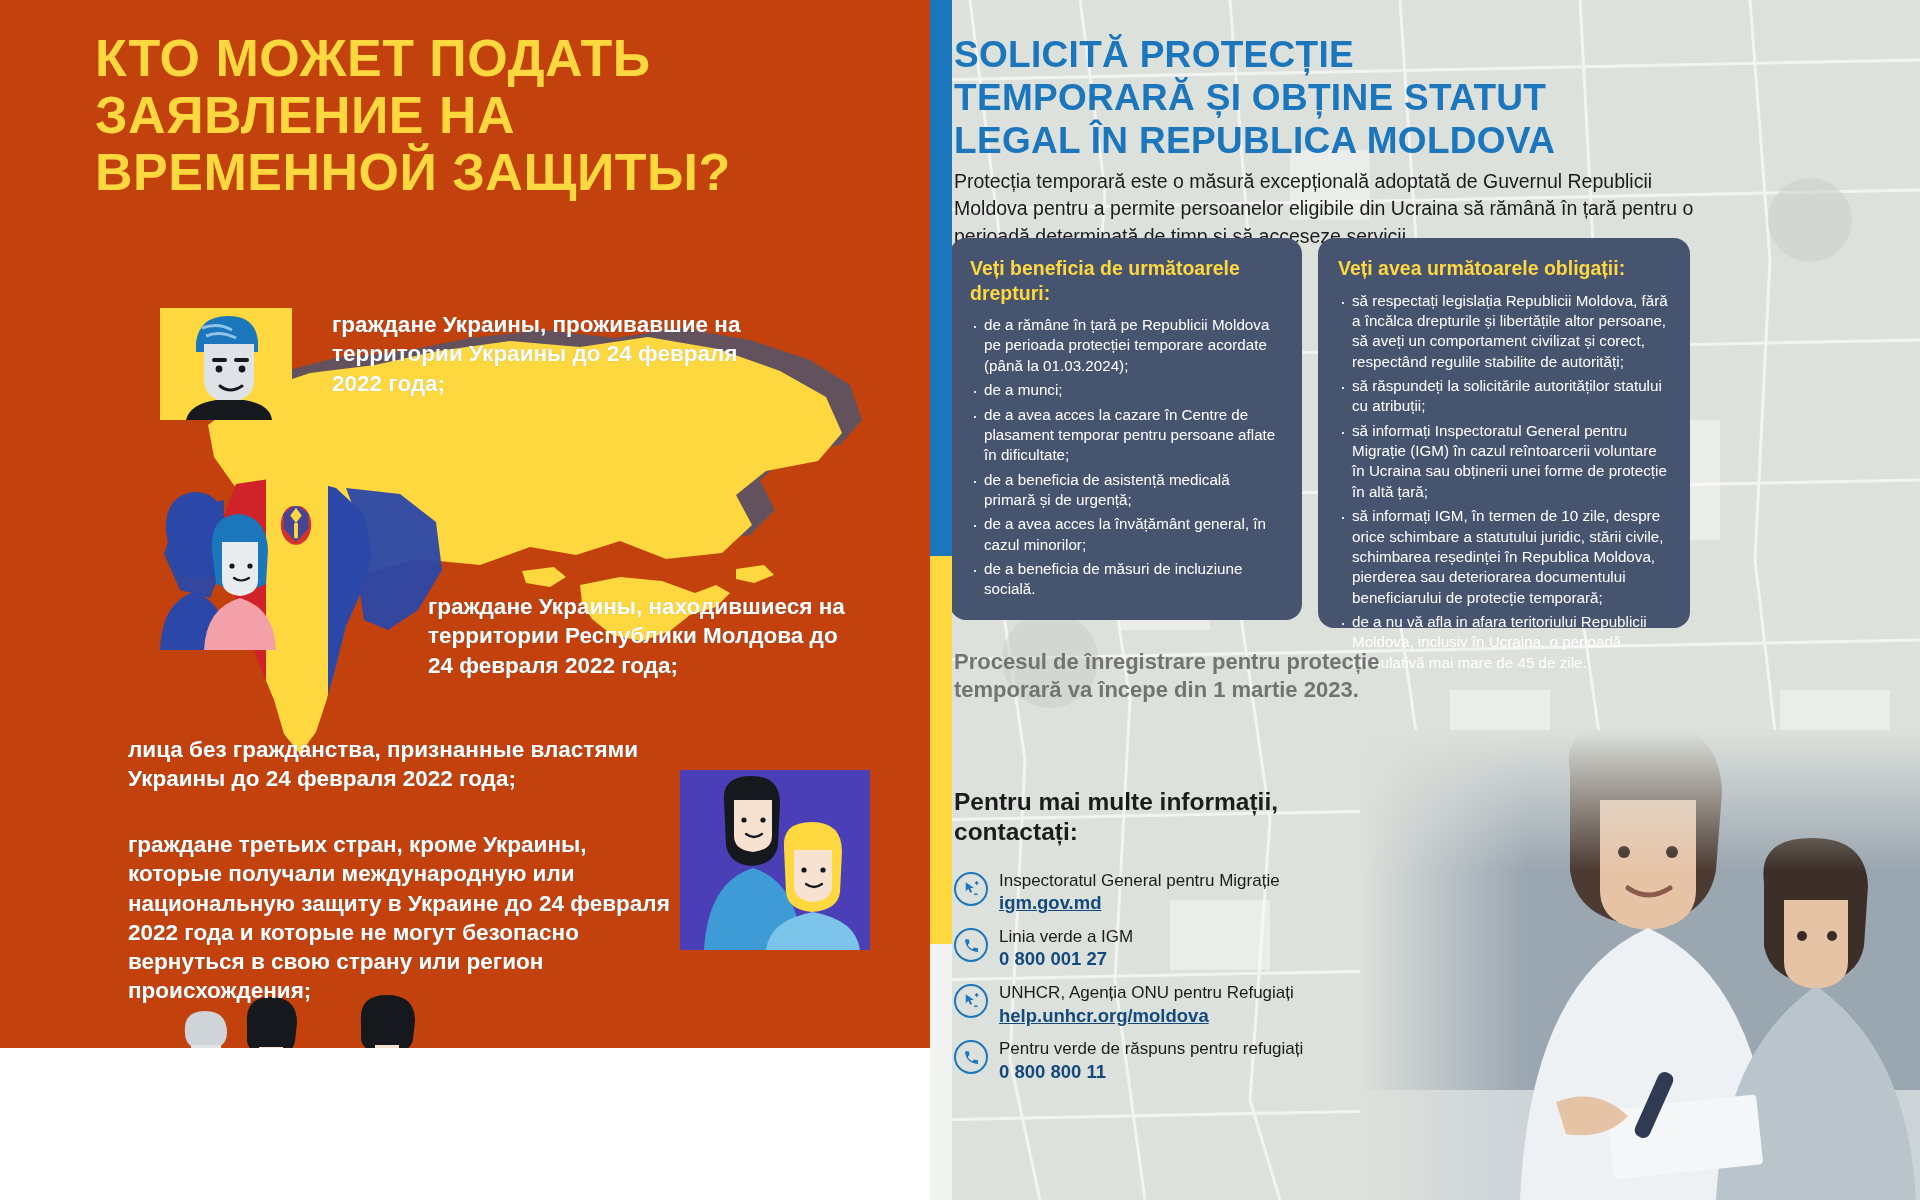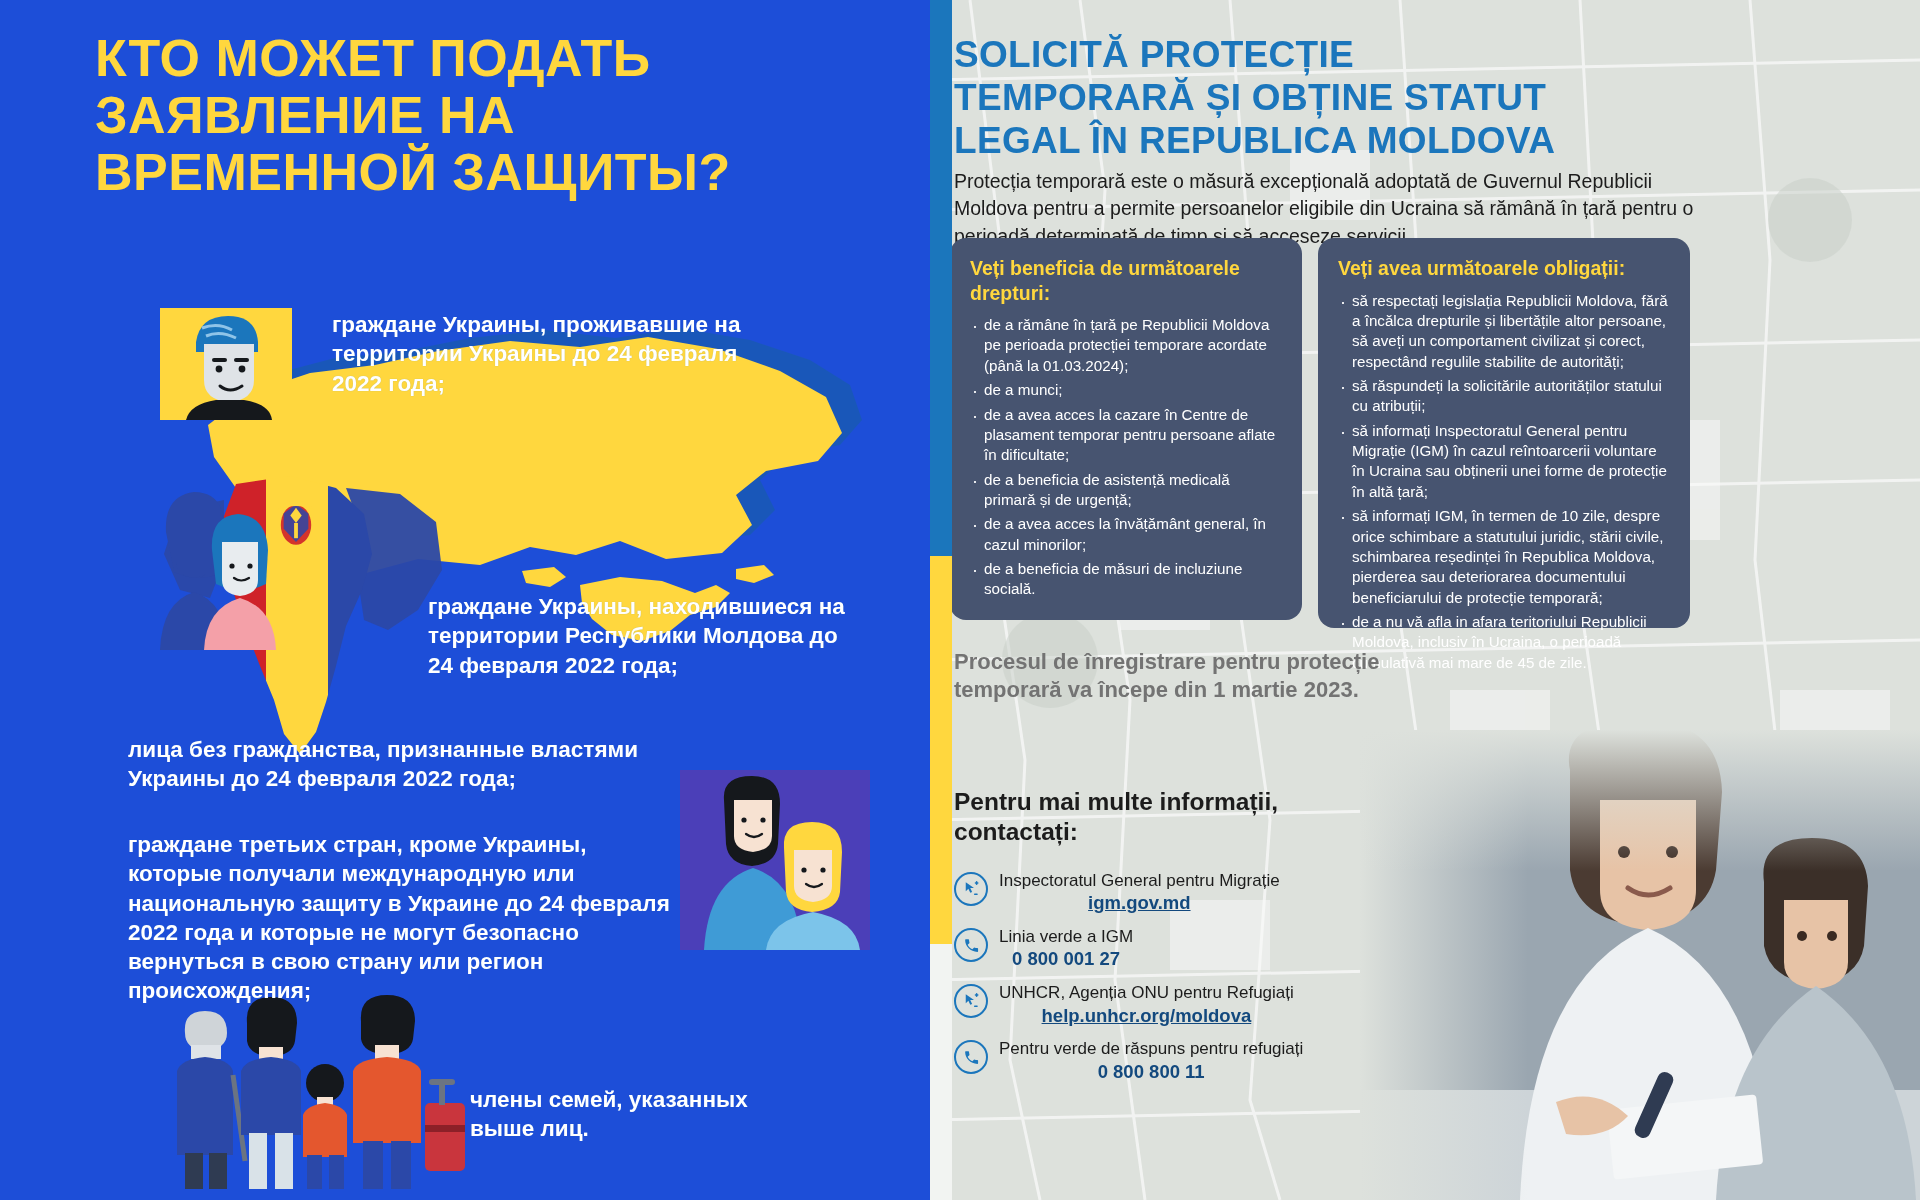--- a/index.html
+++ b/index.html
@@ -7,22 +7,22 @@
     width: 1920px; height: 1200px;
     font-family: "Liberation Sans", sans-serif;
     overflow: hidden;
     background: #ffffff;
   }
   #poster { position: relative; width: 1920px; height: 1200px; display: flex; }
 
   
   .left-panel {
     position: relative;
-    width: 930px; height: 1200px;
-    background: #1d4ed8;
+    width: 930px; height: 1048px;
+    background: #c2410c;
     overflow: hidden;
     flex: 0 0 930px;
   }
   .left-title {
     position: absolute;
     left: 95px; top: 30px;
     width: 780px;
     color: #ffd73e;
     font-size: 52px;
     font-weight: bold;
@@ -232,21 +232,20 @@
     left: 24px; top: 870px;
     width: 430px;
     z-index: 5;
   }
   .contact-row {
     display: flex;
     align-items: flex-start;
     gap: 11px;
     margin-bottom: 11px;
     min-height: 44px;
-    text-align: center;
   }
   .c-icon {
     flex: 0 0 34px;
     width: 34px; height: 34px;
     border-radius: 50%;
     border: 2px solid #1b76bc;
     display: flex; align-items: center; justify-content: center;
     margin-top: 2px;
     background: transparent;
   }

